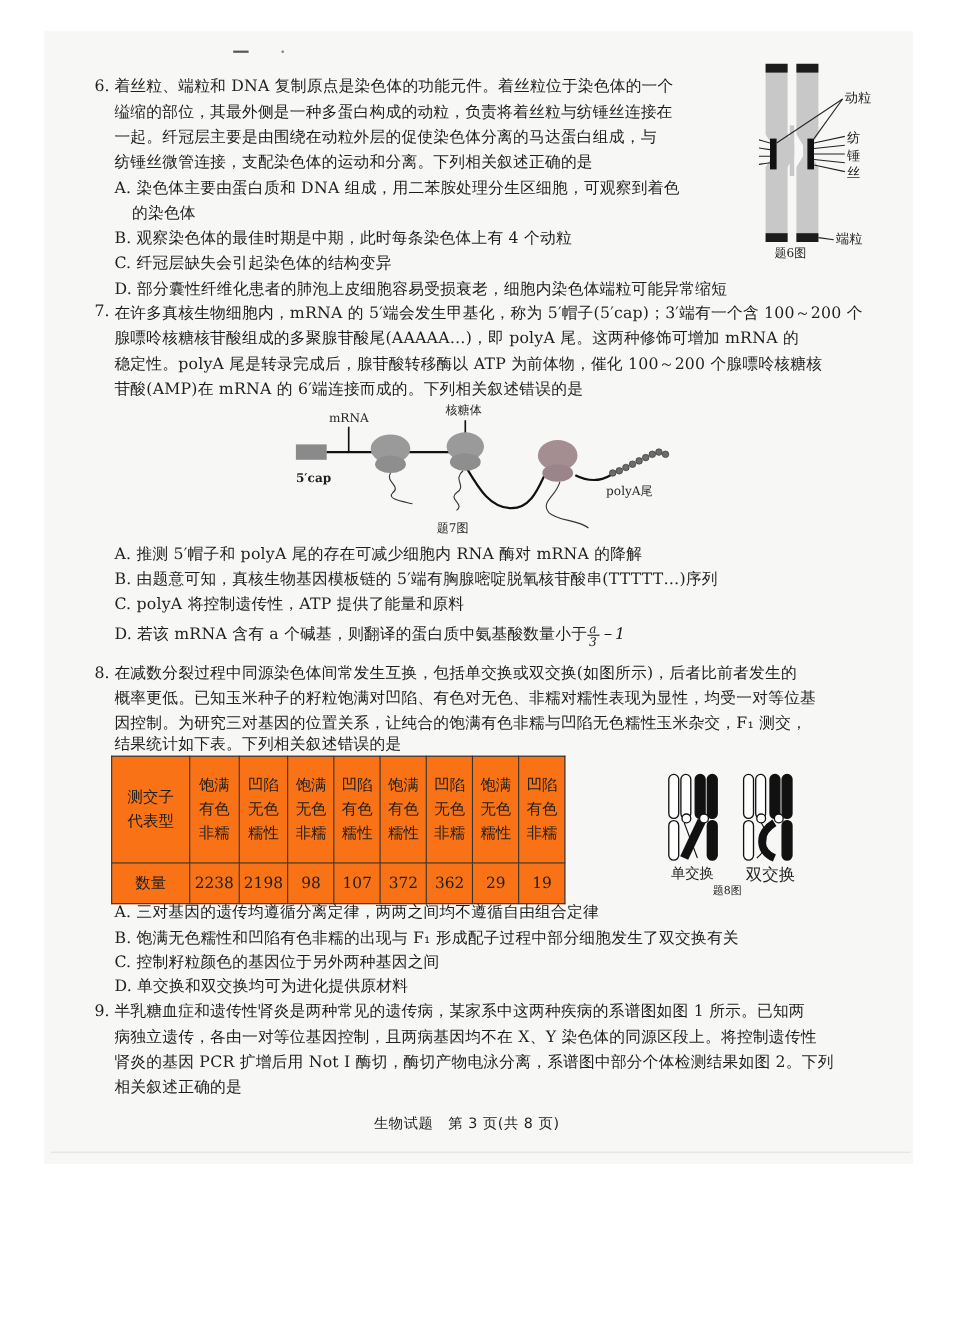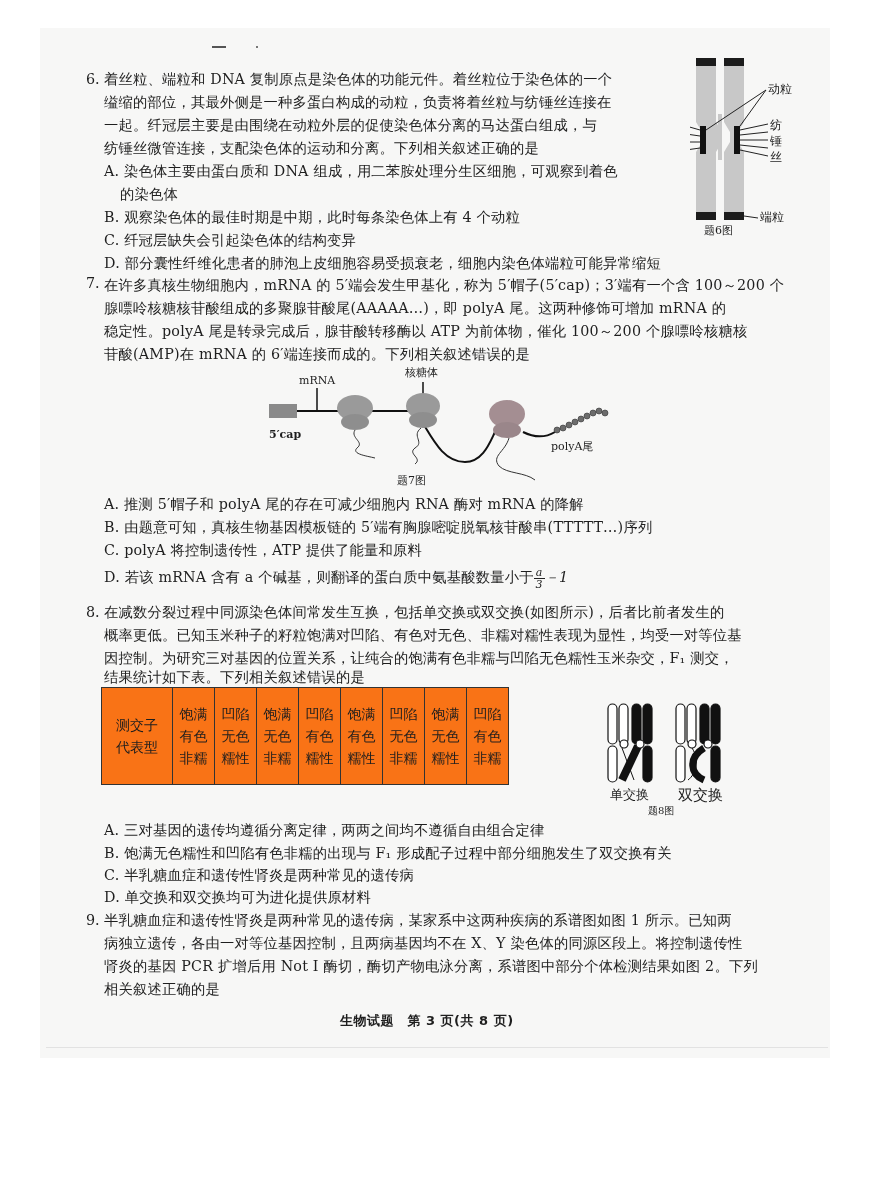--- a/index.html
+++ b/index.html
@@ -36,21 +36,21 @@
     border: 1px solid #333; text-align: center; vertical-align: middle;
     padding: 0 4px; line-height: 22px;
   }
   table.data tr.head td { height: 96px; }
   table.data tr.vals td { height: 36px; }
   table.data td.rowlabel { width: 62px; }
   table.data td.col { width: 33px; }
 
   .fig8 { position: absolute; left: 600px; top: 700px; width: 140px; height: 125px; }
 
-  .footer { position: absolute; left: 340px; top: 1012px; font-size: 13px; font-weight: bold; font-family: "DejaVu Sans", sans-serif; letter-spacing: 0.5px; }
+  .footer { position: absolute; left: 340px; top: 1012px; font-size: 13px; font-weight: normal; font-family: "DejaVu Sans", sans-serif; letter-spacing: 0.5px; }
   .frac { display: inline-block; vertical-align: middle; text-align: center; font-size: 11px; line-height: 11px; font-style: italic; }
   .frac span { display: block; }
   .frac .num { border-bottom: 1px solid #222; padding: 0 2px; }
   i.ital { font-style: italic; }
 </style>
 </head>
 <body>
 
 <div class="paper"></div>
 <div class="scan-mark"></div>
@@ -173,20 +173,31 @@
     <td class="rowlabel"><span>测交子</span><br><span>代表型</span></td>
     <td class="col"><span>饱满</span><br><span>有色</span><br><span>非糯</span></td>
     <td class="col"><span>凹陷</span><br><span>无色</span><br><span>糯性</span></td>
     <td class="col"><span>饱满</span><br><span>无色</span><br><span>非糯</span></td>
     <td class="col"><span>凹陷</span><br><span>有色</span><br><span>糯性</span></td>
     <td class="col"><span>饱满</span><br><span>有色</span><br><span>糯性</span></td>
     <td class="col"><span>凹陷</span><br><span>无色</span><br><span>非糯</span></td>
     <td class="col"><span>饱满</span><br><span>无色</span><br><span>糯性</span></td>
     <td class="col"><span>凹陷</span><br><span>有色</span><br><span>非糯</span></td>
   </tr>
+  <tr class="vals">
+    <td>数量</td>
+    <td>2238</td>
+    <td>2198</td>
+    <td>98</td>
+    <td>107</td>
+    <td>372</td>
+    <td>362</td>
+    <td>29</td>
+    <td>19</td>
+  </tr>
 </tbody>
   </table>
 
 <div class="fig8">
   <svg width="140" height="90" viewBox="0 0 140 90">
     <g stroke="#111" stroke-width="1.2">
 
       <rect x="8" y="4" width="9" height="40" rx="4.5" fill="#fff"></rect>
       <rect x="19" y="4" width="9" height="40" rx="4.5" fill="#fff"></rect>
       <rect x="8" y="46" width="9" height="36" rx="4.5" fill="#fff"></rect>
@@ -212,21 +223,21 @@
       <circle cx="108" cy="44" r="4" fill="#fff"></circle>
     </g>
   </svg>
   <div class="fig-label" style="left:10px;top:88px;font-size:13px;">单交换</div>
   <div class="fig-label" style="left:78px;top:88px;font-size:15px;">双交换</div>
   <div class="fig-label" style="left:48px;top:104px;font-size:10px;">题8图</div>
 </div>
 
 <div class="line" style="left:104px;top:819px;"><span>A.</span> <span>三对基因的遗传均遵循分离定律，两两之间均不遵循自由组合定律</span></div>
 <div class="line" style="left:104px;top:842px;"><span>B.</span> <span>饱满无色糯性和凹陷有色非糯的出现与 F₁ 形成配子过程中部分细胞发生了双交换有关</span></div>
-<div class="line" style="left:104px;top:864px;"><span>C.</span> <span>半乳糖血症和遗传性肾炎是两种常见的遗传病</span></div>
+<div class="line" style="left:104px;top:864px;"><span>C.</span> <span>控制籽粒颜色的基因位于另外两种基因之间</span></div>
 <div class="line" style="left:104px;top:886px;"><span>D.</span> <span>单交换和双交换均可为进化提供原材料</span></div>
 
 <div class="qnum" style="left:86px;top:909px;">9.</div>
 <div class="line" style="left:104px;top:909px;">半乳糖血症和遗传性肾炎是两种常见的遗传病，某家系中这两种疾病的系谱图如图 1 所示。已知两</div>
 <div class="line" style="left:104px;top:932px;">病独立遗传，各由一对等位基因控制，且两病基因均不在 X、Y 染色体的同源区段上。将控制遗传性</div>
 <div class="line" style="left:104px;top:955px;">肾炎的基因 PCR 扩增后用 Not Ⅰ 酶切，酶切产物电泳分离，系谱图中部分个体检测结果如图 2。下列</div>
 <div class="line" style="left:104px;top:978px;">相关叙述正确的是</div>
 
 <div class="footer">生物试题　第 3 页(共 8 页)</div>
 <div class="rule"></div>

